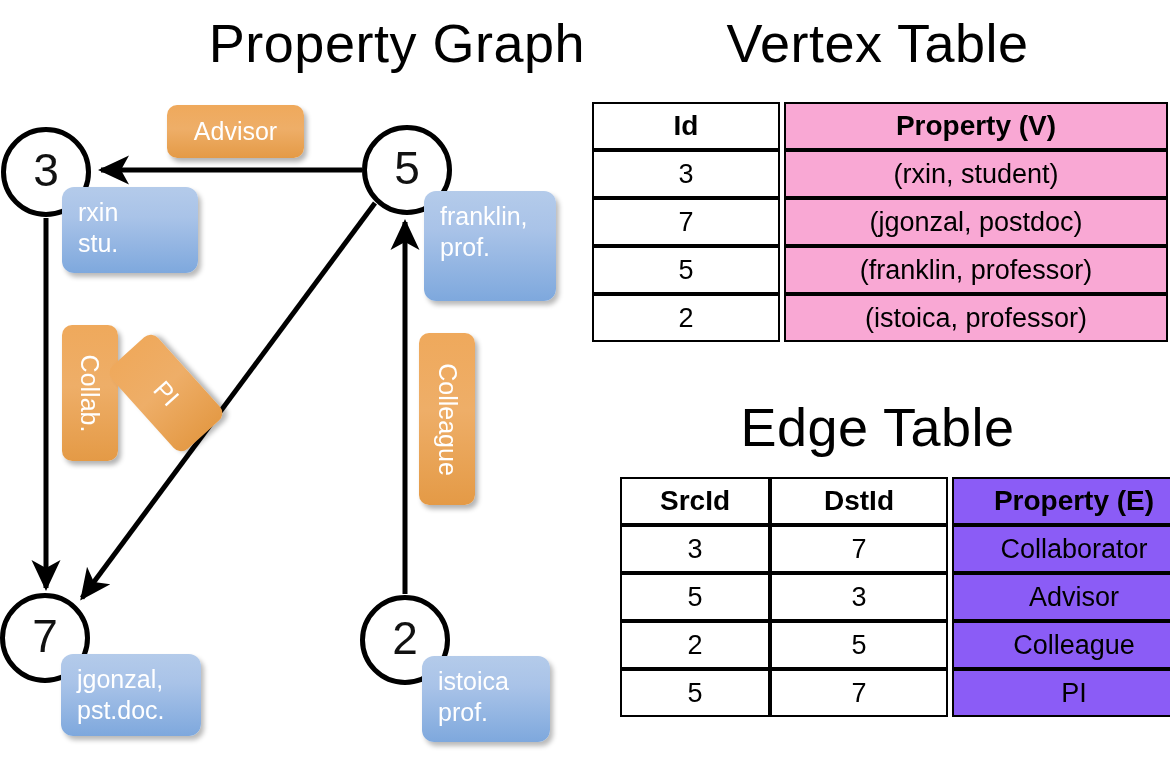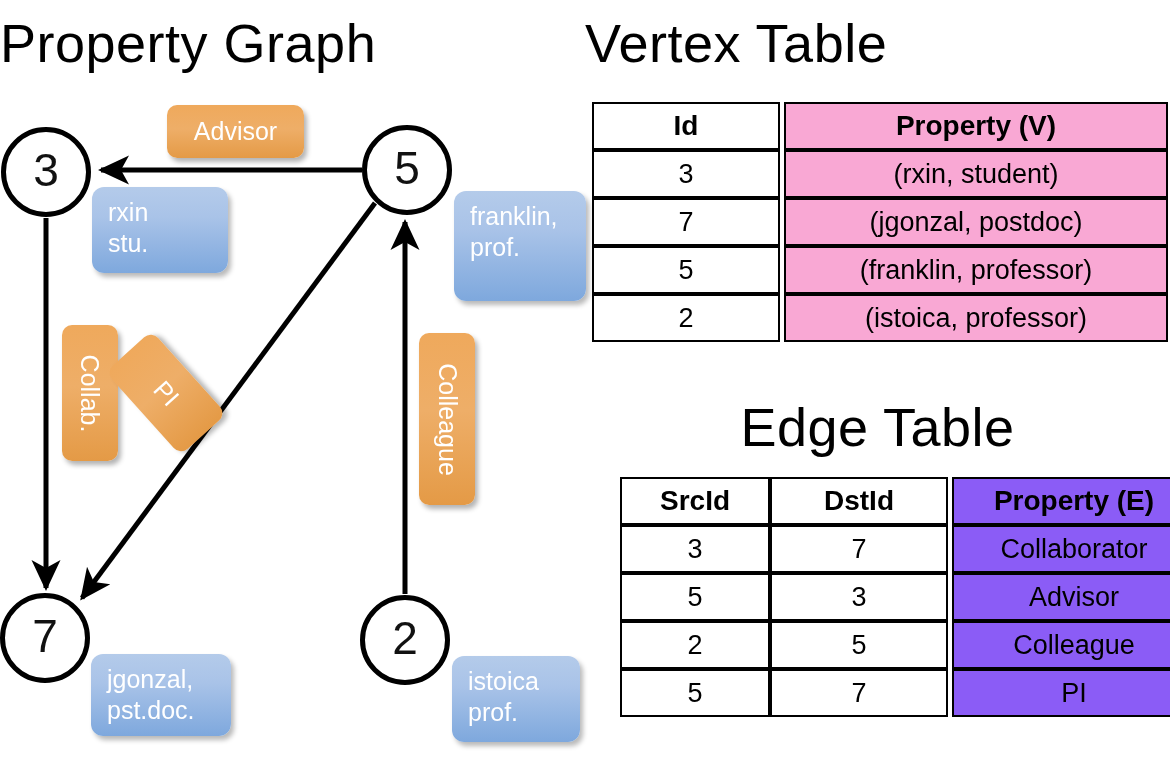--- a/index.html
+++ b/index.html
@@ -20,22 +20,22 @@
   .big-title {
     position: absolute;
     font-family: "Liberation Sans", sans-serif;
     font-weight: 300;
     font-size: 54px;
     letter-spacing: 0.5px;
     color: #000;
     white-space: nowrap;
     line-height: 1;
   }
-  #title-property-graph { left: 0;   top: 16px; width: 585px; text-align: left; }
-  #title-vertex-table   { left: 585px; top: 16px; width: 585px; }
+  #title-property-graph { left: 0;   top: 16px; width: 585px; text-align: right; }
+  #title-vertex-table   { left: 585px; top: 16px; width: 585px; text-align: center; }
   #title-edge-table     { left: 585px; top: 400px; width: 585px; text-align: center; }
 
   
   #graph-panel {
     position: absolute;
     left: 0; top: 0;
     width: 585px; height: 760px;
   }
   #graph-edges {
     position: absolute;
@@ -68,21 +68,20 @@
     background: linear-gradient(to bottom, #b4cbea 0%, #a9c3e8 35%, #7ea8dd 100%);
     box-shadow: 3px 4px 5px rgba(0,0,0,0.28);
     color: #ffffff;
     font-size: 25px;
     font-weight: 300;
     line-height: 1.22;
     padding: 10px 14px 3px 16px;
     box-sizing: border-box;
     z-index: 4;
     font-family: "Liberation Sans", sans-serif;
-    margin-left: 30px;
   }
 
   
   .edge-label {
     position: absolute;
     border-radius: 10px;
     background: linear-gradient(to bottom, #efa95c 0%, #eeae68 45%, #e49a46 100%);
     box-shadow: 3px 4px 5px rgba(0,0,0,0.30);
     color: #ffffff;
     font-size: 25px;

